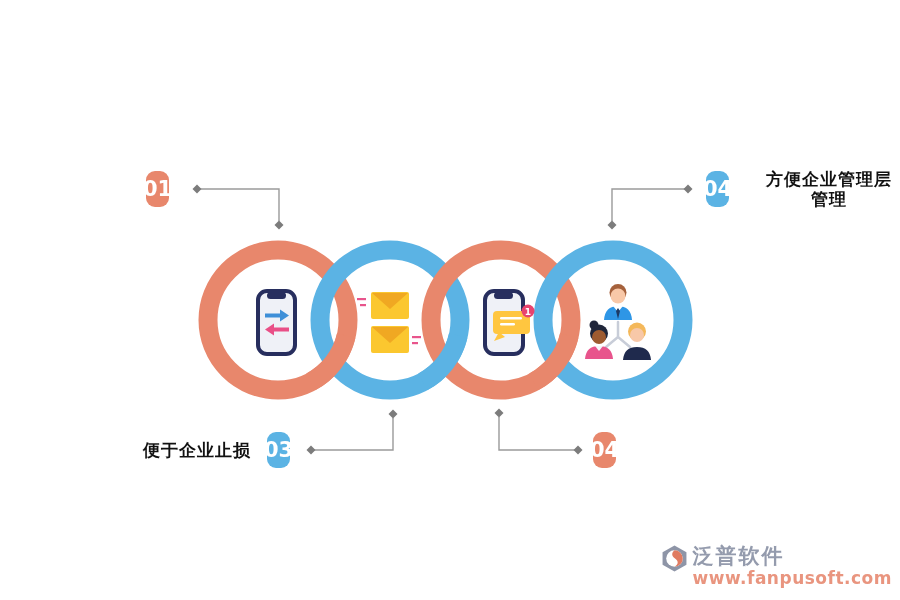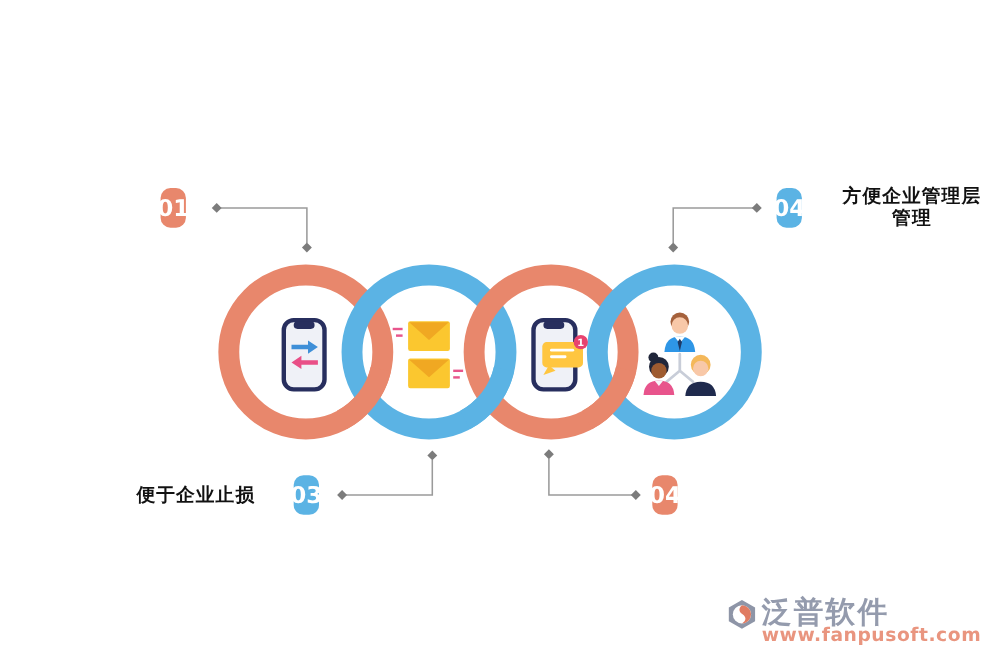--- a/index.html
+++ b/index.html
@@ -29,21 +29,21 @@
          text-align:center;line-height:20px;letter-spacing:1px}
   .label span{display:block}
   .label.left-align{text-align:left}
   .badge{position:absolute;width:23px;height:36px;border-radius:9px;display:flex;
          align-items:center;justify-content:center;color:var(--badge_text);
          font-weight:bold;font-size:21px}
   .badge.salmon{background:var(--salmon)}
   .badge.blue{background:var(--blue)}
   .logo{position:absolute;right:8px;bottom:12px;display:flex;align-items:flex-start;gap:5px}
   .logo-text{display:flex;flex-direction:column;align-items:flex-start}
-  .logo-text .brand{font-size:27px;font-weight:bold;color:var(--logo_text_color);
+  .logo-text .brand{font-size:21px;font-weight:bold;color:var(--logo_text_color);
                     letter-spacing:2px;line-height:23px}
   .logo-text .url{font-size:17px;font-weight:bold;color:var(--logo_url_color);letter-spacing:.5px}
 </style>
 </head>
 <body>
 
 <div class="stage">
 
   <svg class="diagram" width="900" height="600" viewBox="0 0 900 600">
 
@@ -134,21 +134,21 @@
   </svg>
 
   <div class="badge salmon" style="left:146px;top:171px">01</div>
 
   <div class="badge blue" style="left:706px;top:171px">04</div>
   <div class="label" style="left:753px;top:169px;width:152px">
     <span>方便企业管理层</span>
     <span>管理</span>
   </div>
 
-  <div class="label" style="left:113px;top:440px;width:130px">
+  <div class="label" style="left:132px;top:440px;width:130px">
     <span>便于企业止损</span>
   </div>
   <div class="badge blue" style="left:267px;top:432px">03</div>
 
   <div class="badge salmon" style="left:593px;top:432px">04</div>
 
   <div class="logo">
     <svg width="27" height="27" viewBox="0 0 26 26">
       <path d="M13 0.5 L24.5 7 V19 L13 25.5 L1.5 19 V7 Z" style="fill:var(--logo_grey)"></path>
       <circle cx="13" cy="13" r="8" fill="#ffffff"></circle>

